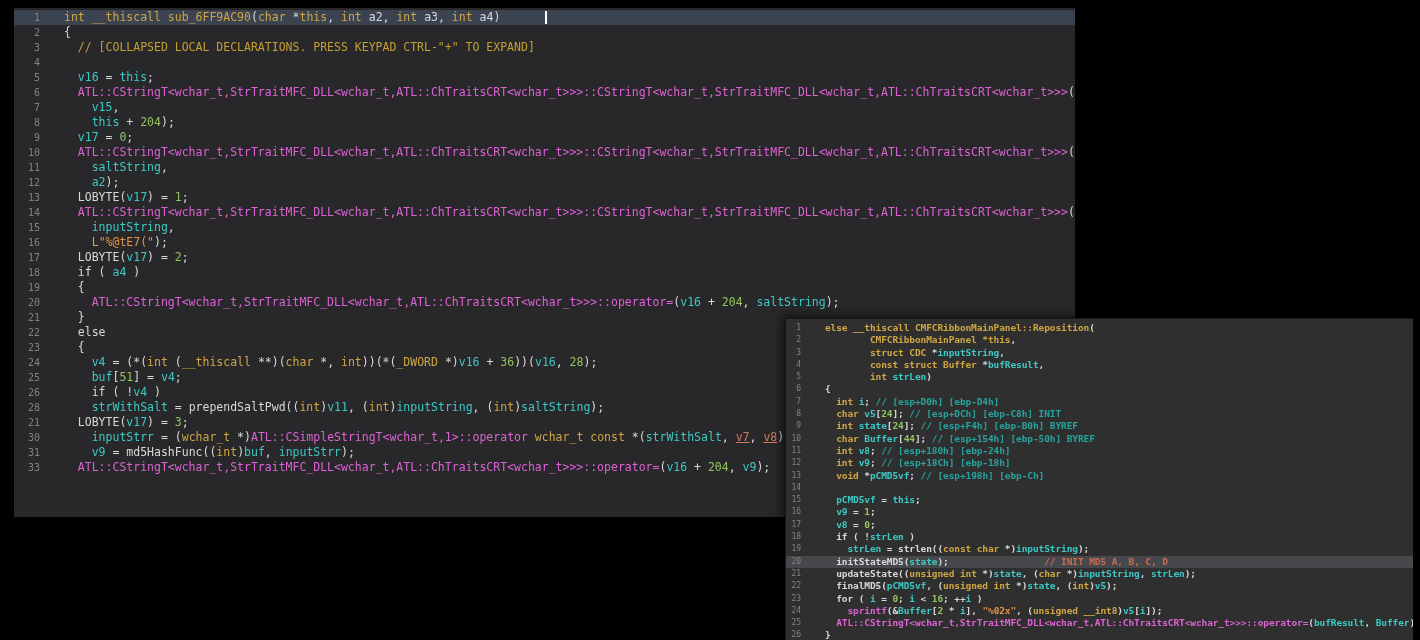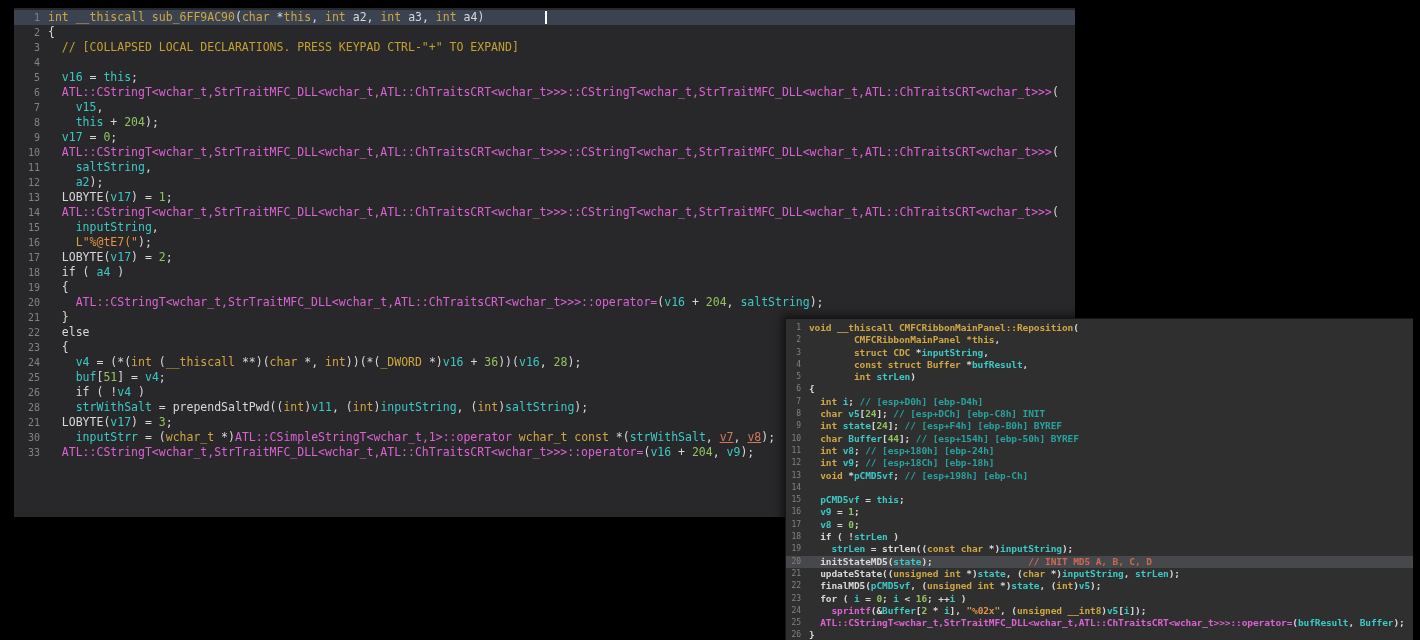--- a/index.html
+++ b/index.html
@@ -7,21 +7,21 @@
   .win{position:absolute;overflow:hidden;}
   #win1{left:14px;top:8px;width:1061px;height:509px;background:#28282a;padding-top:2px;box-sizing:border-box;}
   #win2{left:785px;top:318px;width:628px;height:322px;background:#2f2f30;padding-top:3px;box-sizing:border-box;
         border-left:1px solid #161616;border-top:1px solid #161616;box-shadow:-3px -3px 8px rgba(0,0,0,.55);}
   .row{display:flex;position:relative;white-space:pre;}
   #win1 .row{height:15px;line-height:15px;font-size:11.5px;}
   #win2 .row{height:12.3px;line-height:12.3px;font-size:9.5px;font-weight:bold;letter-spacing:-0.1px;}
   .ln{flex:none;text-align:right;color:#828282;}
   #win1 .ln{width:26px;font-size:10px;font-weight:normal;}
   #win2 .ln{width:15px;font-size:8px;font-weight:normal;}
-  .code{flex:1;padding-left:8px;white-space:pre;color:#d8d8d8;}
+  .code{flex:1;padding-left:8px;white-space:pre;color:#d8d8d8;margin-left:16px;}
   #win1 .hl{background:#3b4351;}
   #win2 .hl{background:#46484c;}
   .caret{position:absolute;top:1px;width:2px;height:13px;background:#ffffff;}
   .t-kw{color:#cfa642;}   
   .t-pun{color:#d8d8d8;}  
   .t-id{color:#d8d8d8;}   
   .t-var{color:#3cc9c4;}  
   .t-num{color:#92c45f;}  
   .t-str{color:#e09345;}  
   .t-mag{color:#dc62d4;}  
@@ -56,24 +56,25 @@
     <div class="row"><span class="ln">20</span><span class="code"><span class="t-mag">    ATL::CStringT&lt;wchar_t,StrTraitMFC_DLL&lt;wchar_t,ATL::ChTraitsCRT&lt;wchar_t&gt;&gt;&gt;::operator=</span><span class="t-pun">(</span><span class="t-var">v16</span><span class="t-pun"> + </span><span class="t-num">204</span><span class="t-pun">, </span><span class="t-var">saltString</span><span class="t-pun">);</span></span></div>
     <div class="row"><span class="ln">21</span><span class="code"><span class="t-pun">  }</span></span></div>
     <div class="row"><span class="ln">22</span><span class="code"><span class="t-pun">  else</span></span></div>
     <div class="row"><span class="ln">23</span><span class="code"><span class="t-pun">  {</span></span></div>
     <div class="row"><span class="ln">24</span><span class="code"><span class="t-var">    v4</span><span class="t-pun"> = (*(</span><span class="t-kw">int</span><span class="t-pun"> (</span><span class="t-kw">__thiscall</span><span class="t-pun"> **)(</span><span class="t-kw">char</span><span class="t-pun"> *, </span><span class="t-kw">int</span><span class="t-pun">))(*(</span><span class="t-kw">_DWORD</span><span class="t-pun"> *)</span><span class="t-var">v16</span><span class="t-pun"> + </span><span class="t-num">36</span><span class="t-pun">))(</span><span class="t-var">v16</span><span class="t-pun">, </span><span class="t-num">28</span><span class="t-pun">);</span></span></div>
     <div class="row"><span class="ln">25</span><span class="code"><span class="t-var">    buf</span><span class="t-pun">[</span><span class="t-num">51</span><span class="t-pun">] = </span><span class="t-var">v4</span><span class="t-pun">;</span></span></div>
     <div class="row"><span class="ln">26</span><span class="code"><span class="t-pun">    if ( !</span><span class="t-var">v4</span><span class="t-pun"> )</span></span></div>
     <div class="row"><span class="ln">28</span><span class="code"><span class="t-var">    strWithSalt</span><span class="t-pun"> = </span><span class="t-id">prependSaltPwd</span><span class="t-pun">((</span><span class="t-kw">int</span><span class="t-pun">)</span><span class="t-var">v11</span><span class="t-pun">, (</span><span class="t-kw">int</span><span class="t-pun">)</span><span class="t-var">inputString</span><span class="t-pun">, (</span><span class="t-kw">int</span><span class="t-pun">)</span><span class="t-var">saltString</span><span class="t-pun">);</span></span></div>
     <div class="row"><span class="ln">21</span><span class="code"><span class="t-id">  LOBYTE</span><span class="t-pun">(</span><span class="t-var">v17</span><span class="t-pun">) = </span><span class="t-num">3</span><span class="t-pun">;</span></span></div>
     <div class="row"><span class="ln">30</span><span class="code"><span class="t-var">    inputStrr</span><span class="t-pun"> = (</span><span class="t-kw">wchar_t</span><span class="t-pun"> *)</span><span class="t-mag">ATL::CSimpleStringT&lt;wchar_t,1&gt;::operator</span><span class="t-kw"> wchar_t const</span><span class="t-pun"> *(</span><span class="t-var">strWithSalt</span><span class="t-pun">, </span><span class="t-warn">v7</span><span class="t-pun">, </span><span class="t-warn">v8</span><span class="t-pun">);</span></span></div>
+    <div class="row"><span class="ln">31</span><span class="code"><span class="t-var">    v9</span><span class="t-pun"> = </span><span class="t-id">md5HashFunc</span><span class="t-pun">((</span><span class="t-kw">int</span><span class="t-pun">)</span><span class="t-var">buf</span><span class="t-pun">, </span><span class="t-var">inputStrr</span><span class="t-pun">);</span></span></div>
     <div class="row"><span class="ln">33</span><span class="code"><span class="t-mag">  ATL::CStringT&lt;wchar_t,StrTraitMFC_DLL&lt;wchar_t,ATL::ChTraitsCRT&lt;wchar_t&gt;&gt;&gt;::operator=</span><span class="t-pun">(</span><span class="t-var">v16</span><span class="t-pun"> + </span><span class="t-num">204</span><span class="t-pun">, </span><span class="t-var">v9</span><span class="t-pun">);</span></span></div>
   </div>
 <div id="win2" class="win">
-    <div class="row"><span class="ln">1</span><span class="code"><span class="t-kw">void __thiscall </span><span class="t-kw">CMFCRibbonMainPanel::Reposition</span><span class="t-pun">(</span></span></div>
+    <div class="row"><span class="ln">1</span><span class="code"><span class="t-kw">else __thiscall </span><span class="t-kw">CMFCRibbonMainPanel::Reposition</span><span class="t-pun">(</span></span></div>
     <div class="row"><span class="ln">2</span><span class="code"><span class="t-kw">        CMFCRibbonMainPanel </span><span class="t-kw">*this</span><span class="t-pun">,</span></span></div>
     <div class="row"><span class="ln">3</span><span class="code"><span class="t-kw">        struct CDC </span><span class="t-pun">*</span><span class="t-var">inputString</span><span class="t-pun">,</span></span></div>
     <div class="row"><span class="ln">4</span><span class="code"><span class="t-kw">        const struct Buffer </span><span class="t-pun">*</span><span class="t-var">bufResult</span><span class="t-pun">,</span></span></div>
     <div class="row"><span class="ln">5</span><span class="code"><span class="t-kw">        int </span><span class="t-var">strLen</span><span class="t-pun">)</span></span></div>
     <div class="row"><span class="ln">6</span><span class="code"><span class="t-pun">{</span></span></div>
     <div class="row"><span class="ln">7</span><span class="code"><span class="t-kw">  int </span><span class="t-var">i</span><span class="t-pun">; </span><span class="t-cmt">// [esp+D0h] [ebp-D4h]</span></span></div>
     <div class="row"><span class="ln">8</span><span class="code"><span class="t-kw">  char </span><span class="t-var">v5</span><span class="t-pun">[</span><span class="t-num">24</span><span class="t-pun">]; </span><span class="t-cmt">// [esp+DCh] [ebp-C8h] INIT</span></span></div>
     <div class="row"><span class="ln">9</span><span class="code"><span class="t-kw">  int </span><span class="t-var">state</span><span class="t-pun">[</span><span class="t-num">24</span><span class="t-pun">]; </span><span class="t-cmt">// [esp+F4h] [ebp-B0h] BYREF</span></span></div>
     <div class="row"><span class="ln">10</span><span class="code"><span class="t-kw">  char </span><span class="t-var">Buffer</span><span class="t-pun">[</span><span class="t-num">44</span><span class="t-pun">]; </span><span class="t-cmt">// [esp+154h] [ebp-50h] BYREF</span></span></div>
     <div class="row"><span class="ln">11</span><span class="code"><span class="t-kw">  int </span><span class="t-var">v8</span><span class="t-pun">; </span><span class="t-cmt">// [esp+180h] [ebp-24h]</span></span></div>

